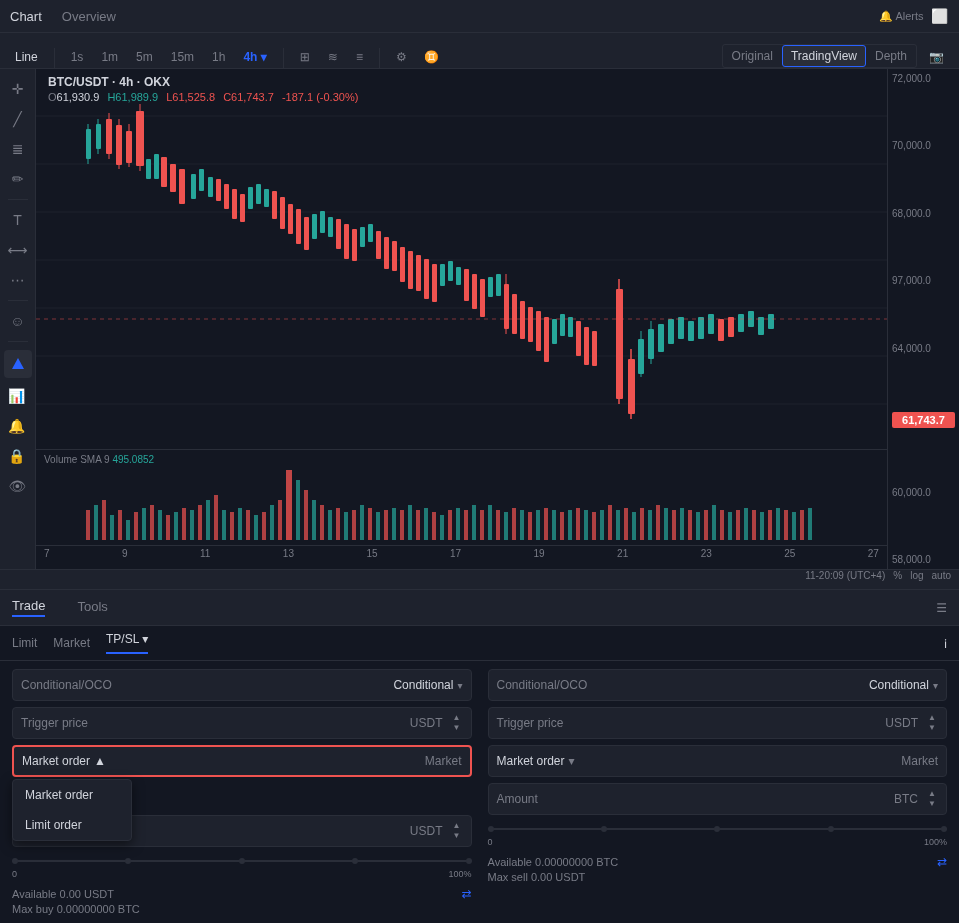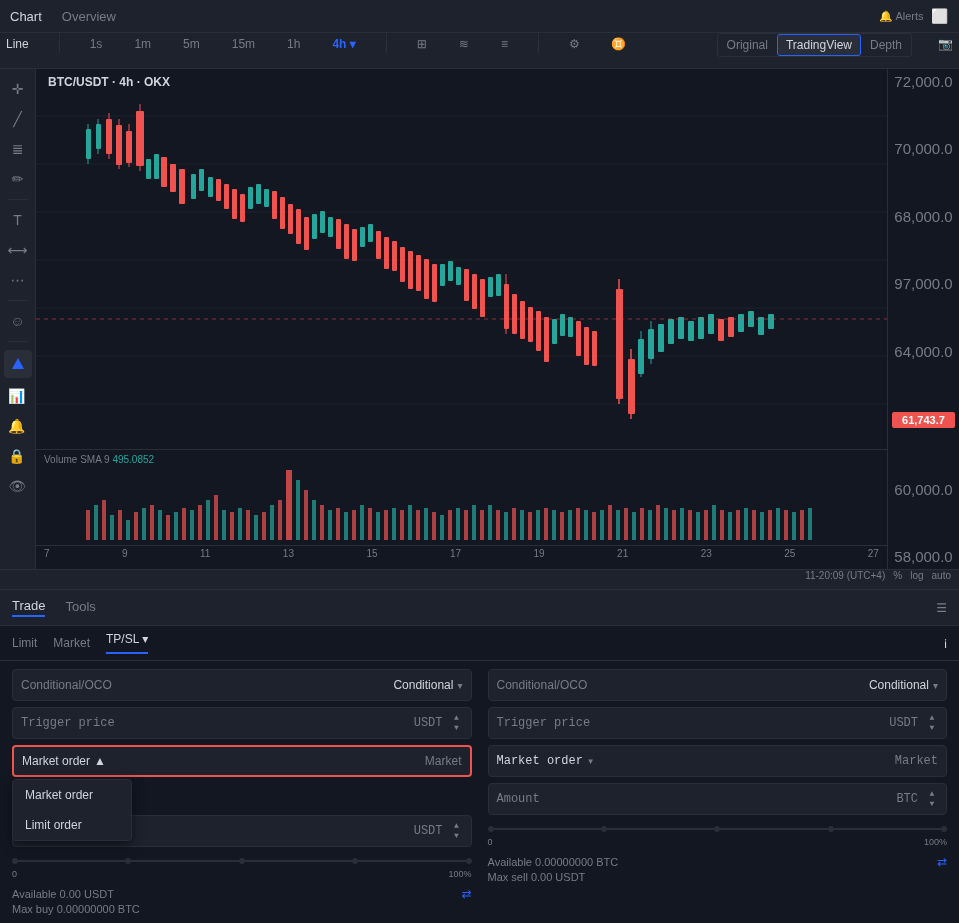--- a/index.html
+++ b/index.html
@@ -4,21 +4,21 @@
   <style>
     * { box-sizing: border-box; margin: 0; padding: 0; }
     body { background: #131722; color: #d1d4dc; font-family: -apple-system, BlinkMacSystemFont, 'Segoe UI', sans-serif; font-size: 12px; width: 959px; height: 923px; overflow: hidden; }
 
     
     .top-nav { display: flex; align-items: center; height: 33px; background: #1e222d; border-bottom: 1px solid #2a2e39; padding: 0 10px; gap: 20px; }
     .top-nav-item { color: #787b86; cursor: pointer; font-size: 13px; }
     .top-nav-item.active { color: #d1d4dc; }
 
     
-    .toolbar { display: flex; align-items: flex-start; height: 36px; background: #1e222d; border-bottom: 1px solid #2a2e39; padding: 0 0; gap: 20px; }
+    .toolbar { display: flex; align-items: flex-end; height: 36px; background: #1e222d; border-bottom: 1px solid #2a2e39; padding: 0 9px; gap: 6px; }
     .toolbar-item { color: #787b86; padding: 4px 6px; cursor: pointer; font-size: 12px; border-radius: 3px; }
     .toolbar-item.active { color: #d1d4dc; }
     .toolbar-sep { width: 1px; height: 20px; background: #2a2e39; margin: 0 4px; }
     .chart-type-btn { color: #787b86; padding: 3px 8px; border-radius: 3px; cursor: pointer; border: 1px solid transparent; font-size: 12px; }
     .chart-type-btn.active { color: #d1d4dc; border-color: #2962ff; }
 
     
     .chart-area { position: relative; height: 500px; background: #131722; display: flex; }
     .chart-left-tools { width: 36px; background: #1e222d; border-right: 1px solid #2a2e39; display: flex; flex-direction: column; align-items: center; padding: 8px 0; gap: 6px; }
     .tool-icon { width: 24px; height: 24px; display: flex; align-items: center; justify-content: center; color: #787b86; cursor: pointer; border-radius: 3px; font-size: 14px; }
@@ -29,46 +29,46 @@
     .chart-info .symbol { color: #d1d4dc; font-size: 12px; font-weight: 600; }
     .chart-info .ohlc { display: flex; gap: 8px; margin-top: 2px; }
     .ohlc-o { color: #787b86; }
     .ohlc-val { color: #d1d4dc; }
     .ohlc-h { color: #26a69a; }
     .ohlc-l { color: #ef5350; }
     .ohlc-c { color: #ef5350; }
     .ohlc-chg { color: #ef5350; }
 
     .chart-right-axis { width: 72px; background: #131722; border-left: 1px solid #2a2e39; display: flex; flex-direction: column; justify-content: space-between; padding: 6px 4px; }
-    .price-label { font-size: 15px; color: #787b86; text-align: center; }
+    .price-label { font-size: 10px; color: #787b86; text-align: left; }
     .price-current { background: #ef5350; color: #fff; font-size: 11px; font-weight: 600; padding: 2px 4px; border-radius: 2px; text-align: center; margin: 2px 0; }
     .volume-section { height: 100px; position: relative; border-top: 1px solid #2a2e39; }
     .volume-label { position: absolute; top: 4px; left: 8px; font-size: 10px; color: #787b86; }
 
     .chart-bottom-bar { height: 20px; background: #1e222d; border-top: 1px solid #2a2e39; display: flex; align-items: flex-start; justify-content: flex-end; padding: 0 8px; gap: 8px; font-size: 10px; color: #787b86; }
 
     
     .trade-panel { border-top: 1px solid #2a2e39; }
-    .trade-tabs { display: flex; align-items: center; height: 36px; background: #1e222d; border-bottom: 1px solid #2a2e39; padding: 0 12px; gap: 20px; }
+    .trade-tabs { display: flex; align-items: center; height: 36px; background: #1e222d; border-bottom: 1px solid #2a2e39; padding: 0 12px; gap: 32px; }
     .trade-tab { color: #787b86; cursor: pointer; font-size: 13px; padding-bottom: 2px; }
     .trade-tab.active { color: #d1d4dc; border-bottom: 2px solid #2962ff; }
     .trade-tab-spacer { flex: 1; }
     .trade-tab-icon { color: #787b86; cursor: pointer; }
 
     .order-panel { display: flex; gap: 0; padding: 8px 12px; background: #131722; }
     .order-side { flex: 1; }
     .order-side + .order-side { margin-left: 16px; }
 
     
     .select-field { display: flex; align-items: center; justify-content: space-between; height: 32px; border: 1px solid #2a2e39; border-radius: 4px; padding: 0 8px; margin-bottom: 6px; background: #1e222d; cursor: pointer; }
     .select-field span { color: #787b86; font-size: 12px; }
     .select-field .selected { color: #d1d4dc; }
     .select-field .chevron { color: #787b86; font-size: 10px; }
 
-    .input-field { display: flex; align-items: center; justify-content: space-between; height: 32px; border: 1px solid #2a2e39; border-radius: 4px; padding: 0 8px; margin-bottom: 6px; background: #1e222d; font-family: Liberation Mono, monospace; }
+    .input-field { display: flex; align-items: center; justify-content: space-between; height: 32px; border: 1px solid #2a2e39; border-radius: 4px; padding: 0 8px; margin-bottom: 6px; background: #1e222d; }
     .input-field .label { color: #787b86; font-size: 12px; }
     .input-field .unit { color: #787b86; font-size: 12px; }
     .input-spinner { display: flex; flex-direction: column; margin-left: 4px; }
     .spin-btn { width: 12px; height: 10px; display: flex; align-items: center; justify-content: center; cursor: pointer; color: #787b86; font-size: 8px; line-height: 1; }
 
     
     .market-order-field { position: relative; margin-bottom: 6px; }
     .market-order-header { display: flex; align-items: center; justify-content: space-between; height: 32px; border: 2px solid #ef5350; border-radius: 4px; padding: 0 8px; background: #1e222d; cursor: pointer; }
     .market-order-header .left { display: flex; align-items: center; gap: 4px; color: #d1d4dc; font-size: 12px; }
     .market-order-header .right { color: #787b86; font-size: 12px; }
@@ -144,20 +144,27 @@
     <div class="tool-icon">🔒</div>
     <div class="tool-icon">👁</div>
   </div>
 
   <div class="chart-main">
 
     <div class="chart-info">
       <span class="symbol">
         <span>BTC/USDT</span> · <span>4h</span> · <span>OKX</span>
       </span>
+      <div class="ohlc">
+        <span class="ohlc-o">O<span class="ohlc-val">61,930.9</span></span>
+        <span class="ohlc-h">H<span>61,989.9</span></span>
+        <span class="ohlc-l">L<span>61,525.8</span></span>
+        <span class="ohlc-c">C<span>61,743.7</span></span>
+        <span class="ohlc-chg">-187.1 (-0.30%)</span>
+      </div>
     </div>
 
     <svg width="100%" height="380" style="display:block;">
 
       <line x1="0" y1="47" x2="100%" y2="47" stroke="#2a2e39" stroke-width="0.5"></line>
       <line x1="0" y1="95" x2="100%" y2="95" stroke="#2a2e39" stroke-width="0.5"></line>
       <line x1="0" y1="143" x2="100%" y2="143" stroke="#2a2e39" stroke-width="0.5"></line>
       <line x1="0" y1="191" x2="100%" y2="191" stroke="#2a2e39" stroke-width="0.5"></line>
       <line x1="0" y1="239" x2="100%" y2="239" stroke="#2a2e39" stroke-width="0.5"></line>
       <line x1="0" y1="287" x2="100%" y2="287" stroke="#2a2e39" stroke-width="0.5"></line>

